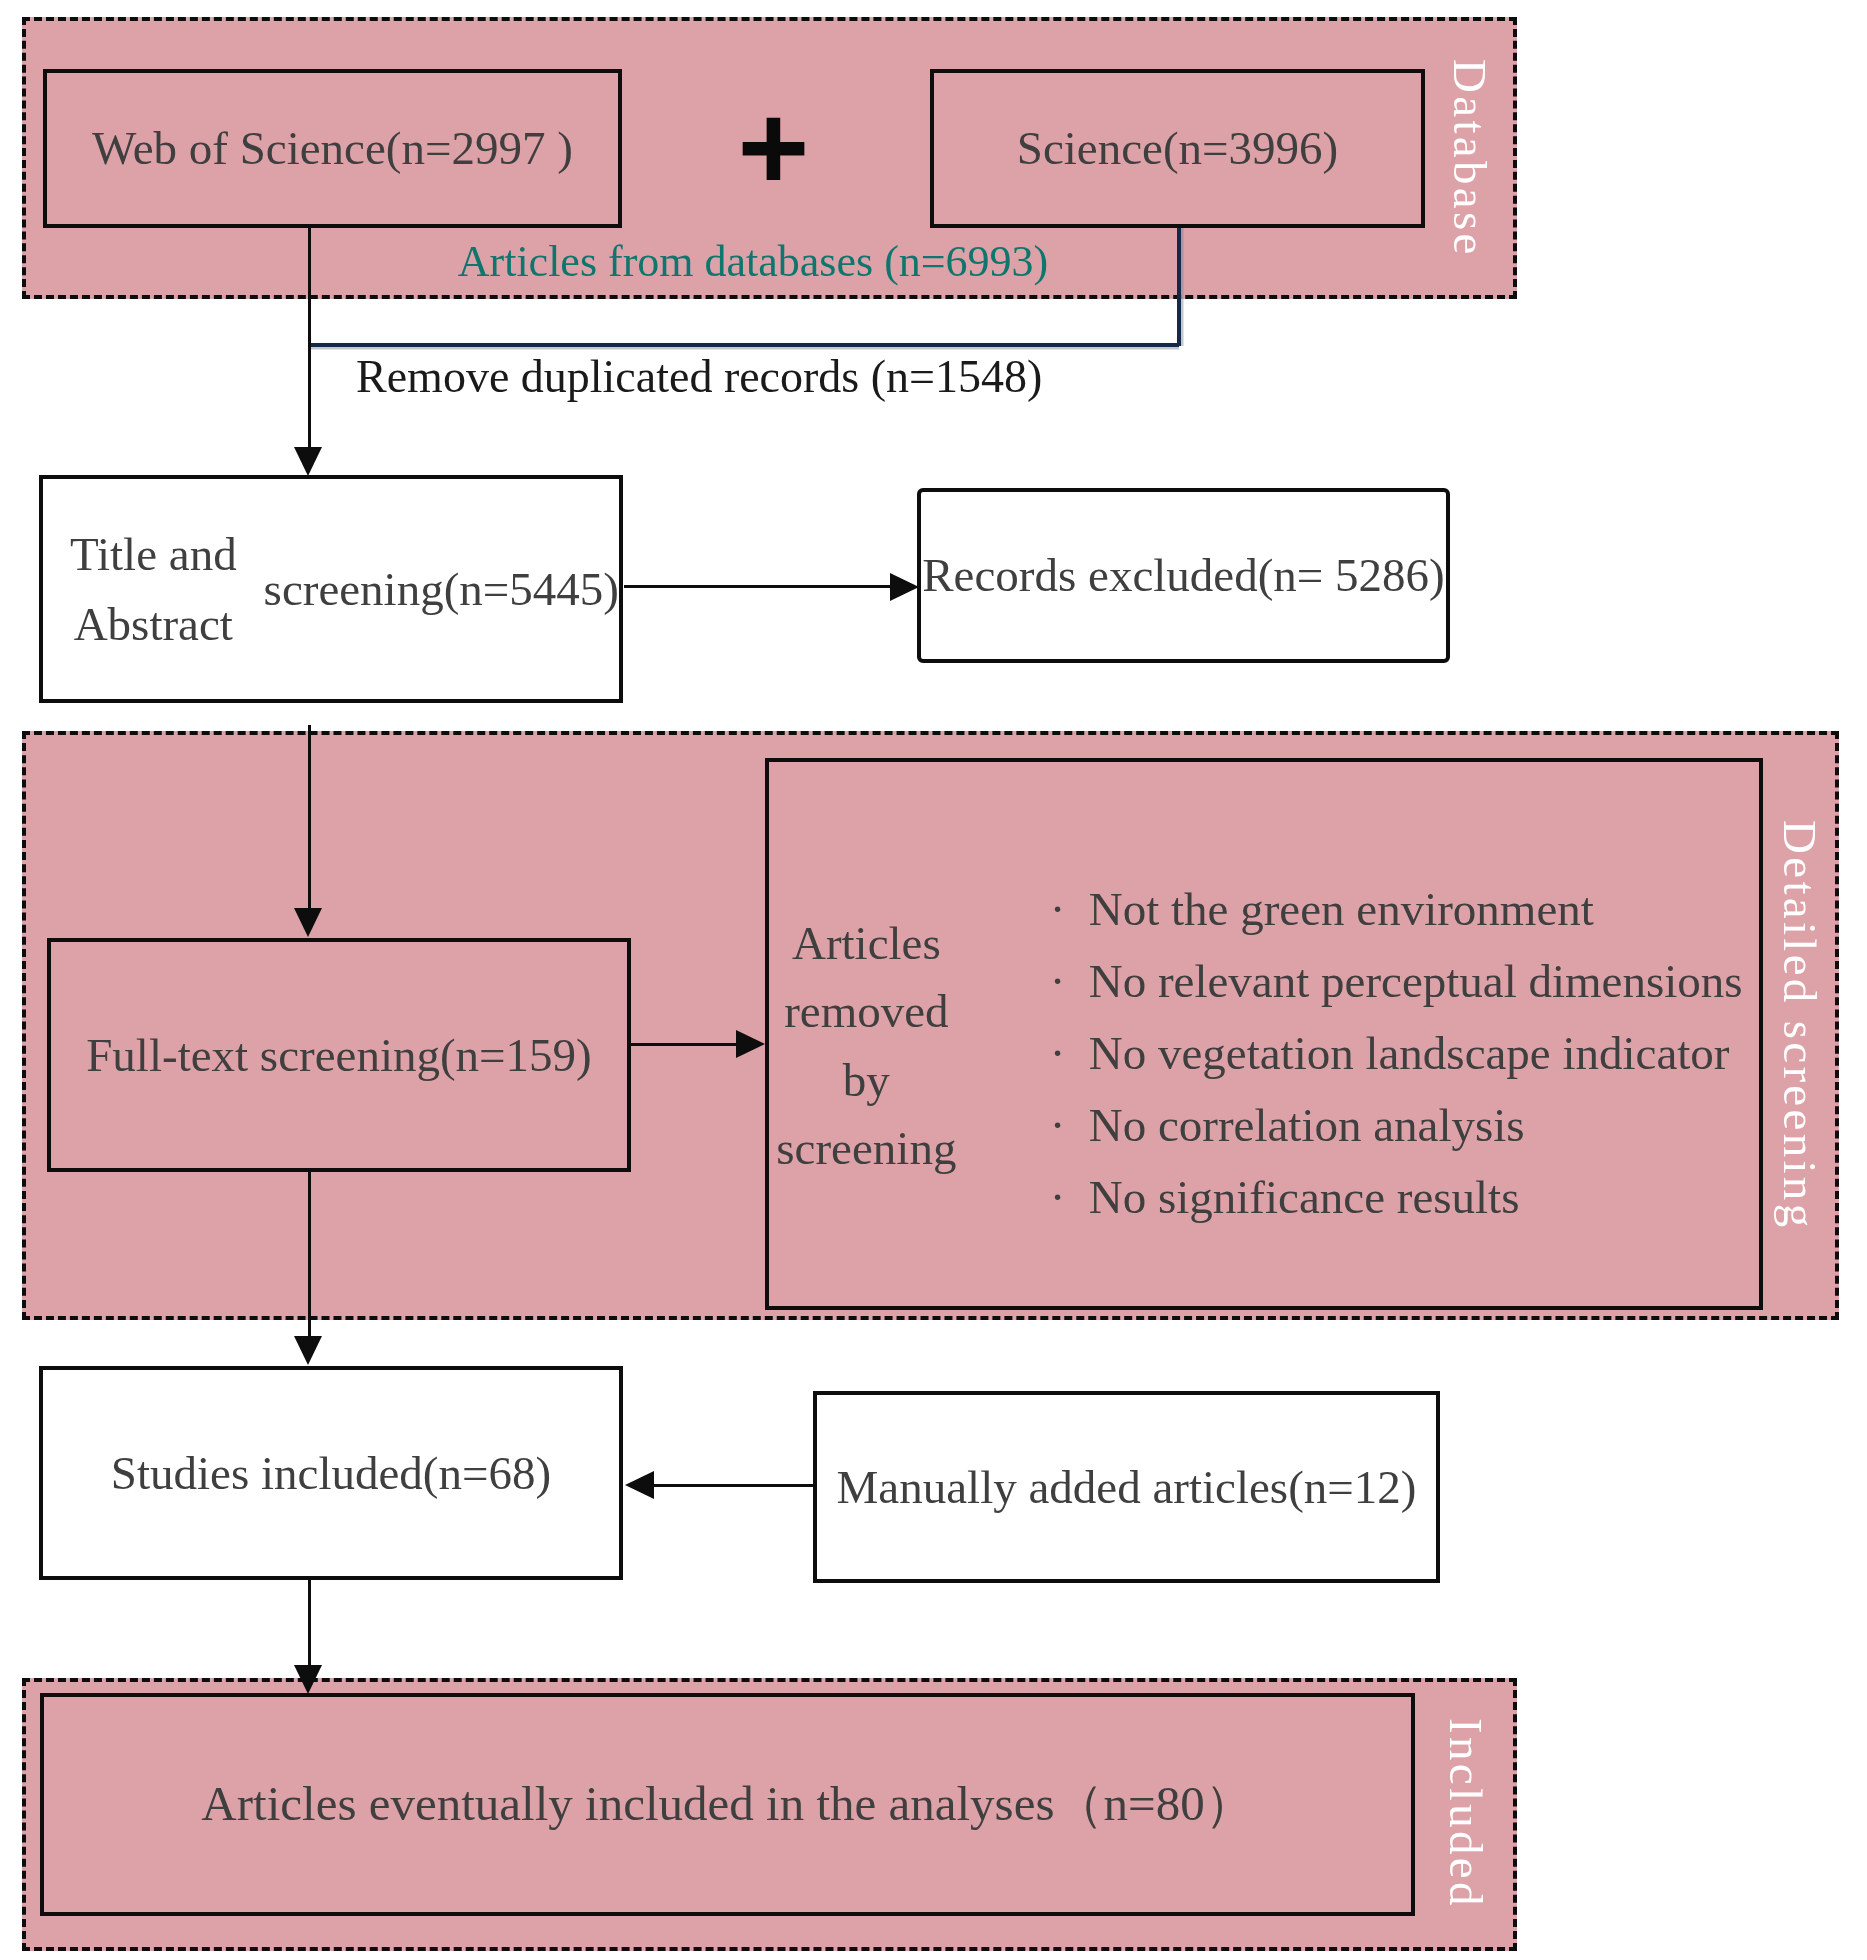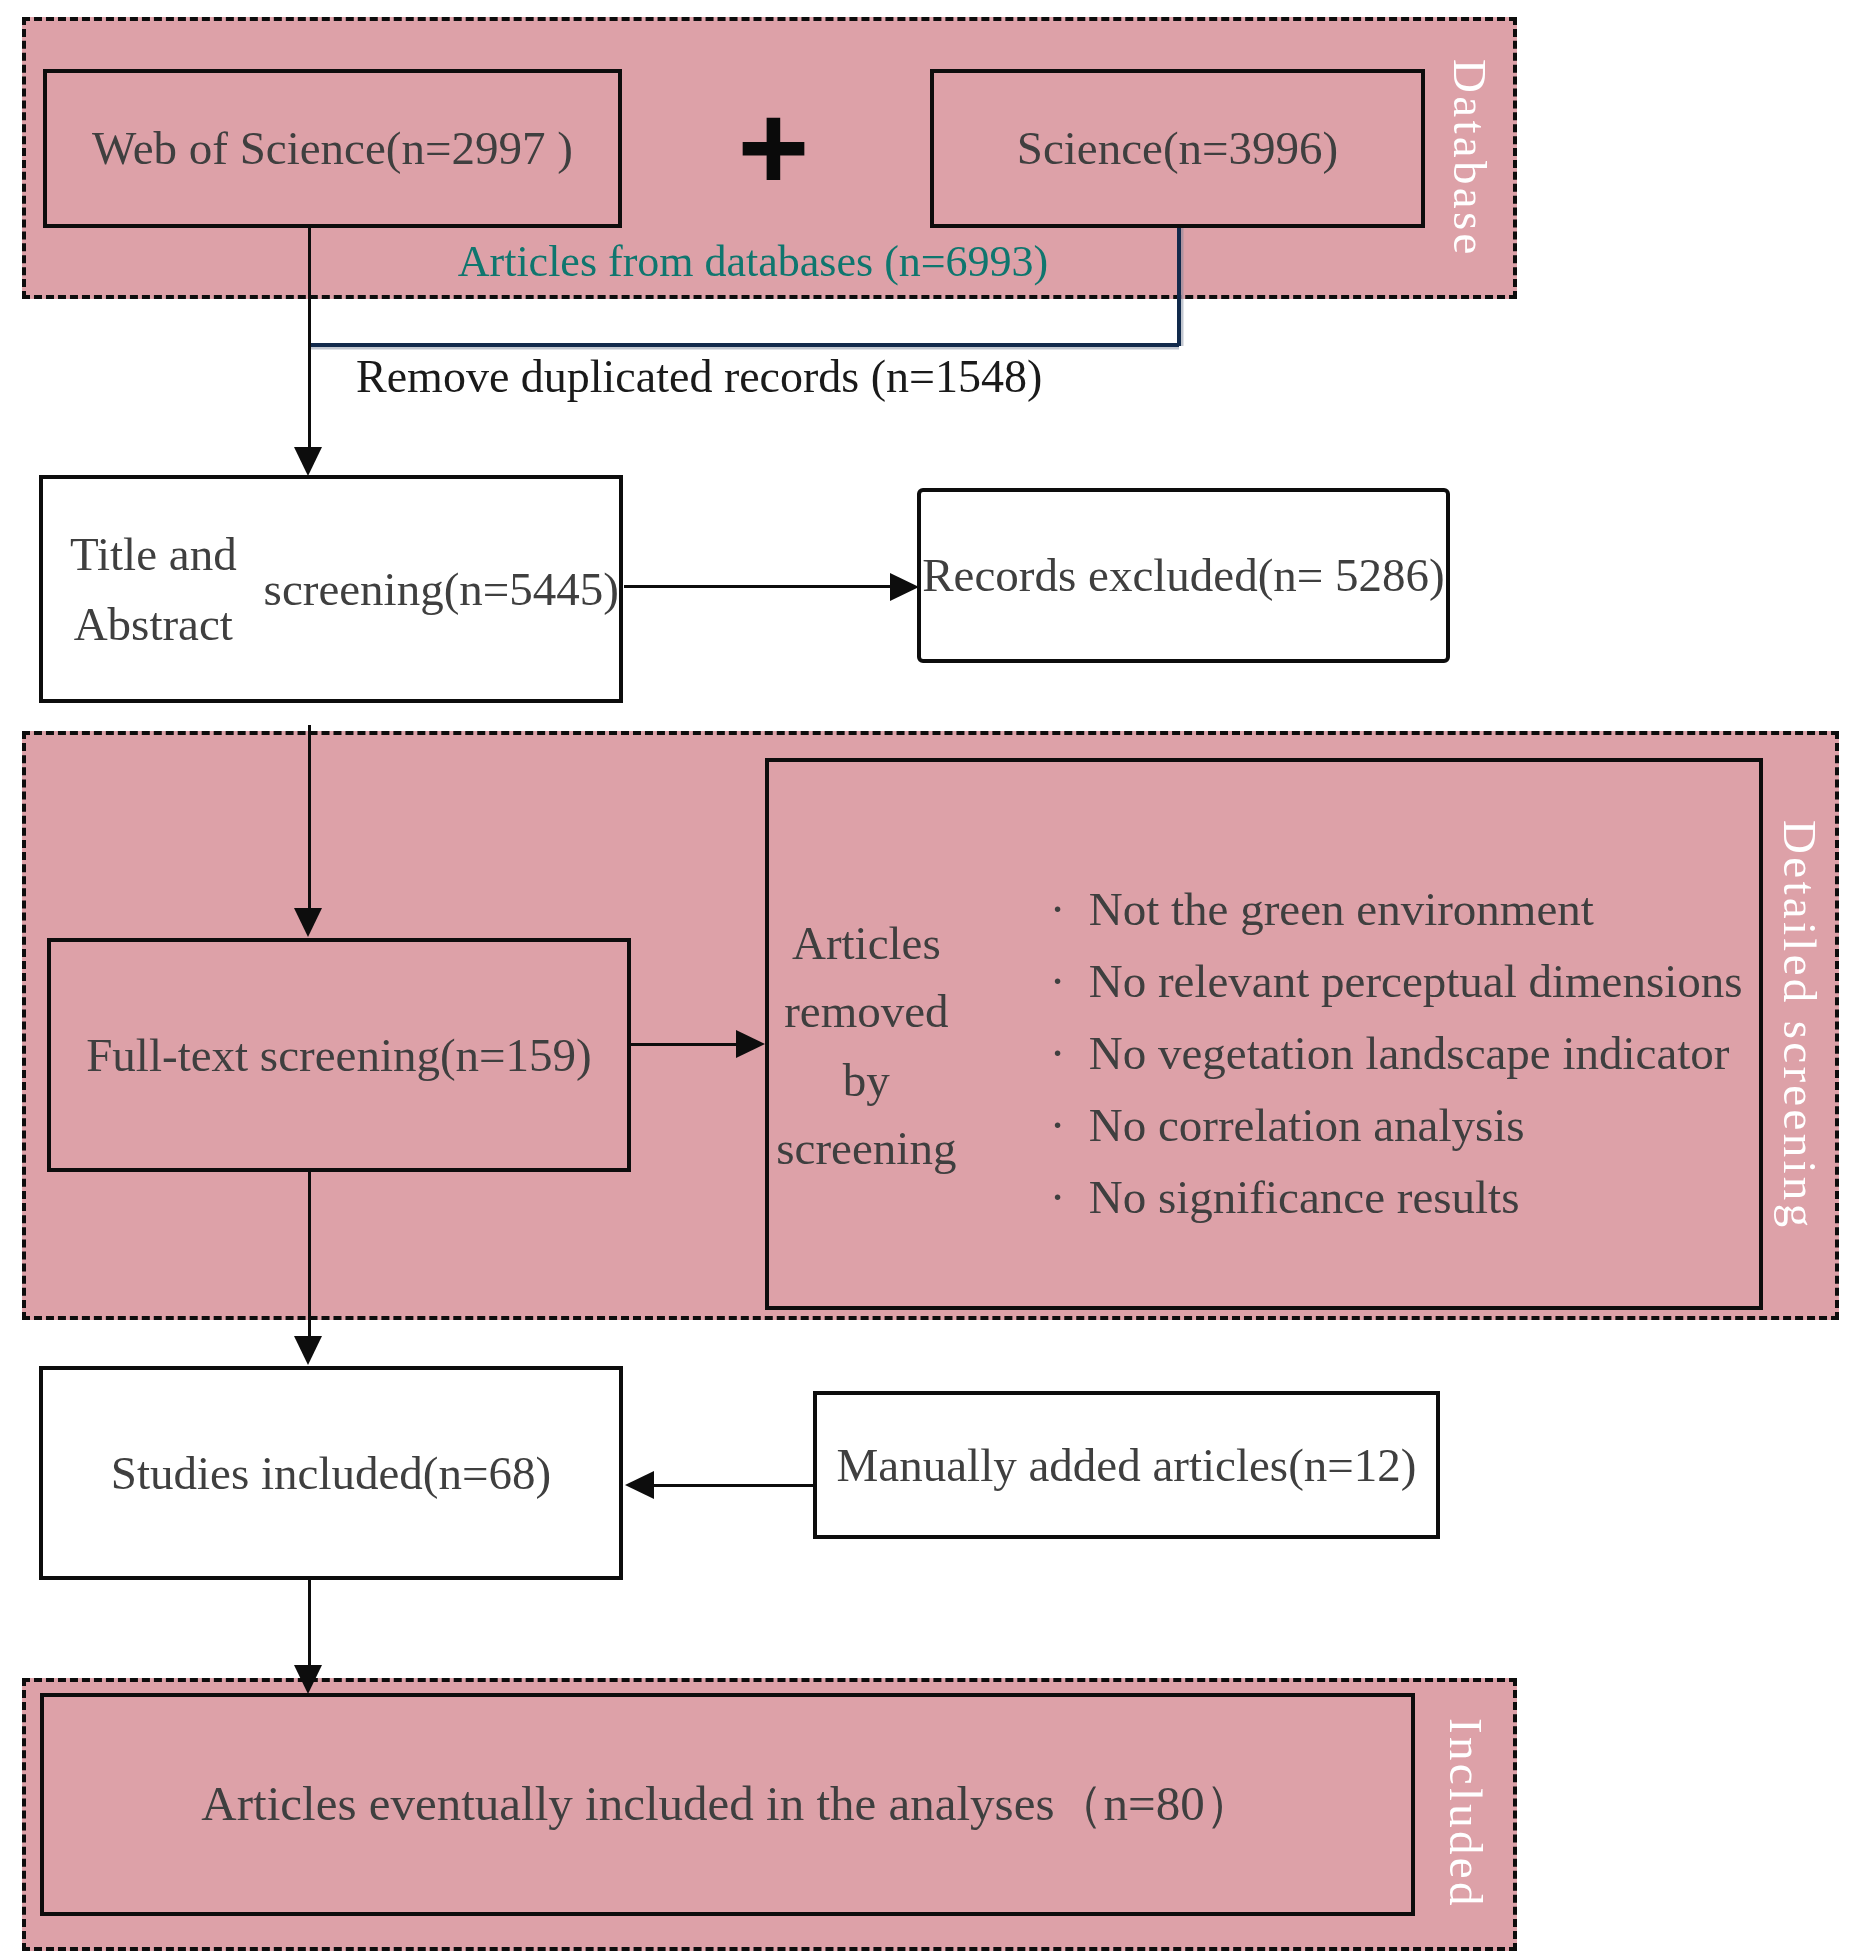--- a/index.html
+++ b/index.html
@@ -158,21 +158,21 @@
         <div class="bullet-row"><span class="bullet-char">·</span><span>No correlation analysis</span></div>
         <div class="bullet-row"><span class="bullet-char">·</span><span>No significance results</span></div>
       </div>
   </div>
 
   <div class="node white" style="left:39px;top:1366px;width:584px;height:214px;">
     <div>Studies included</div>
     <div>(n=68)</div>
   </div>
 
-  <div class="node white" style="left:813px;top:1391px;width:627px;height:148px;">
+  <div class="node white" style="left:813px;top:1391px;width:627px;height:192px;">
     <div>Manually added articles</div>
     <div>(n=12)</div>
   </div>
 
   <div class="node pink final" style="left:40px;top:1693px;width:1375px;height:223px;">
     <div>Articles eventually included in the analyses</div>
     <div>（n=80）</div>
   </div>
 
 </div>

